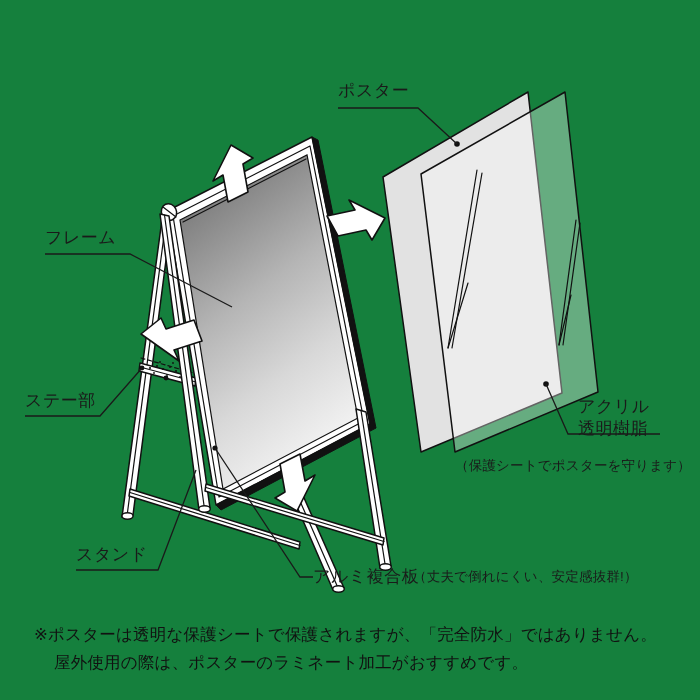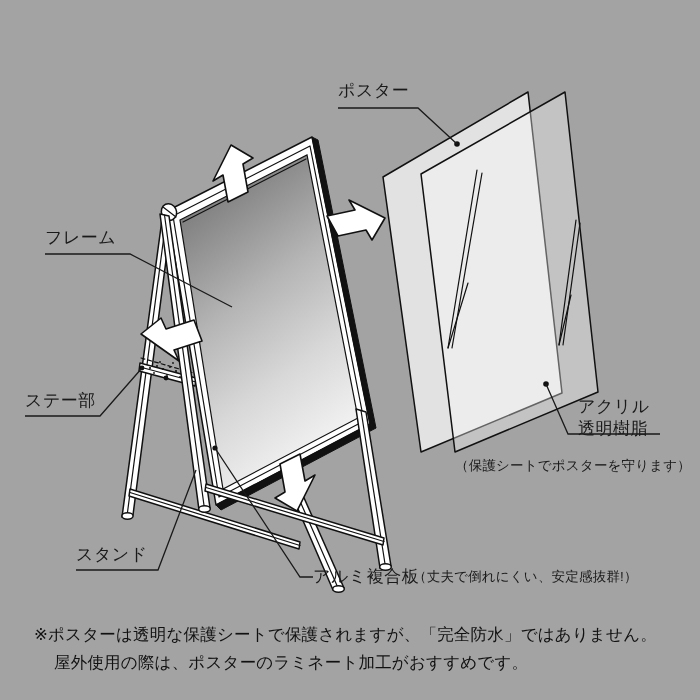--- a/index.html
+++ b/index.html
@@ -7,21 +7,21 @@
     padding: 0;
     background: #ffffff;
   }
   body {
     font-family: "Liberation Sans", "DejaVu Sans", sans-serif;
   }
   #page {
     position: relative;
     width: 700px;
     height: 700px;
-    background: #a3a3a3;
+    background: #15803d;
     overflow: hidden;
   }
   #diagram-svg {
     position: absolute;
     left: 0;
     top: 0;
     width: 700px;
     height: 700px;
     display: block;
   }

